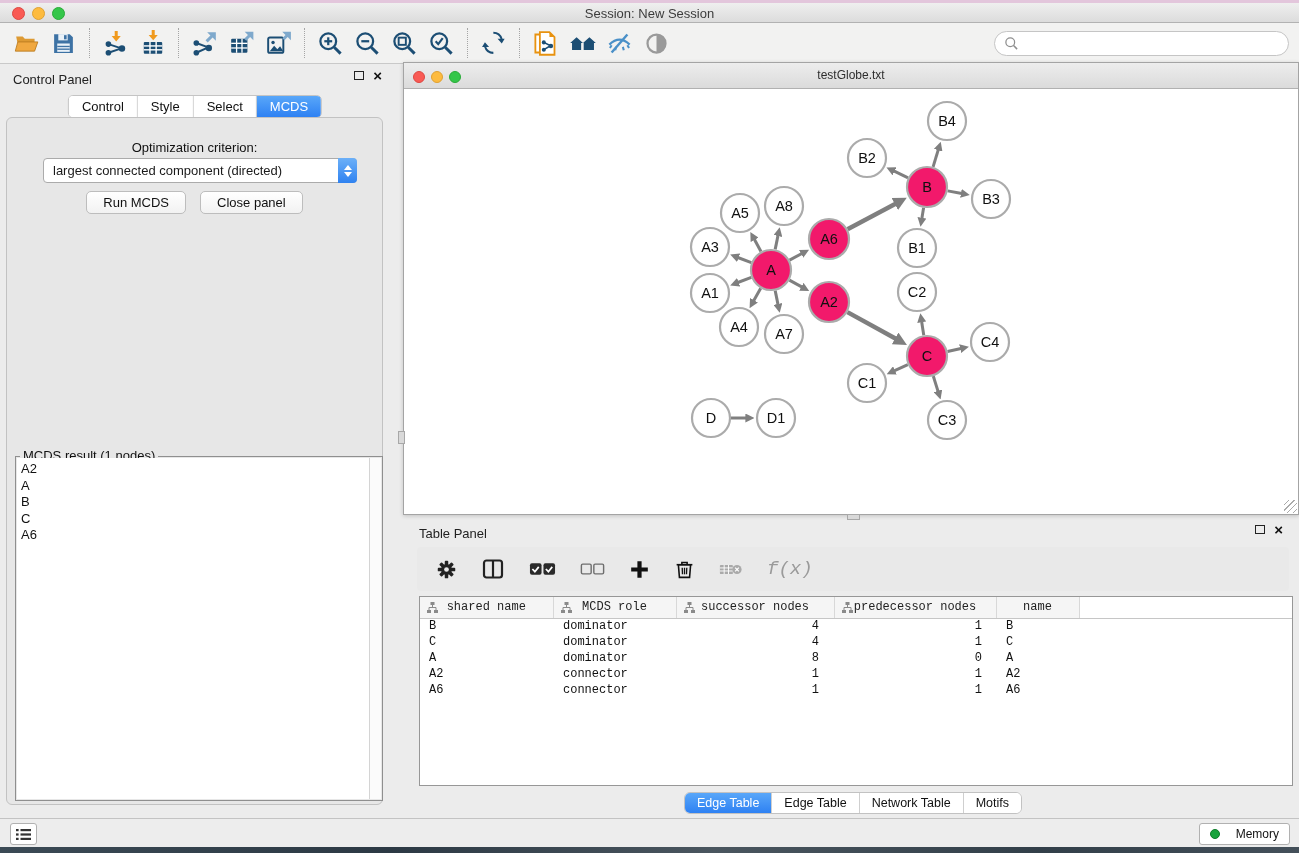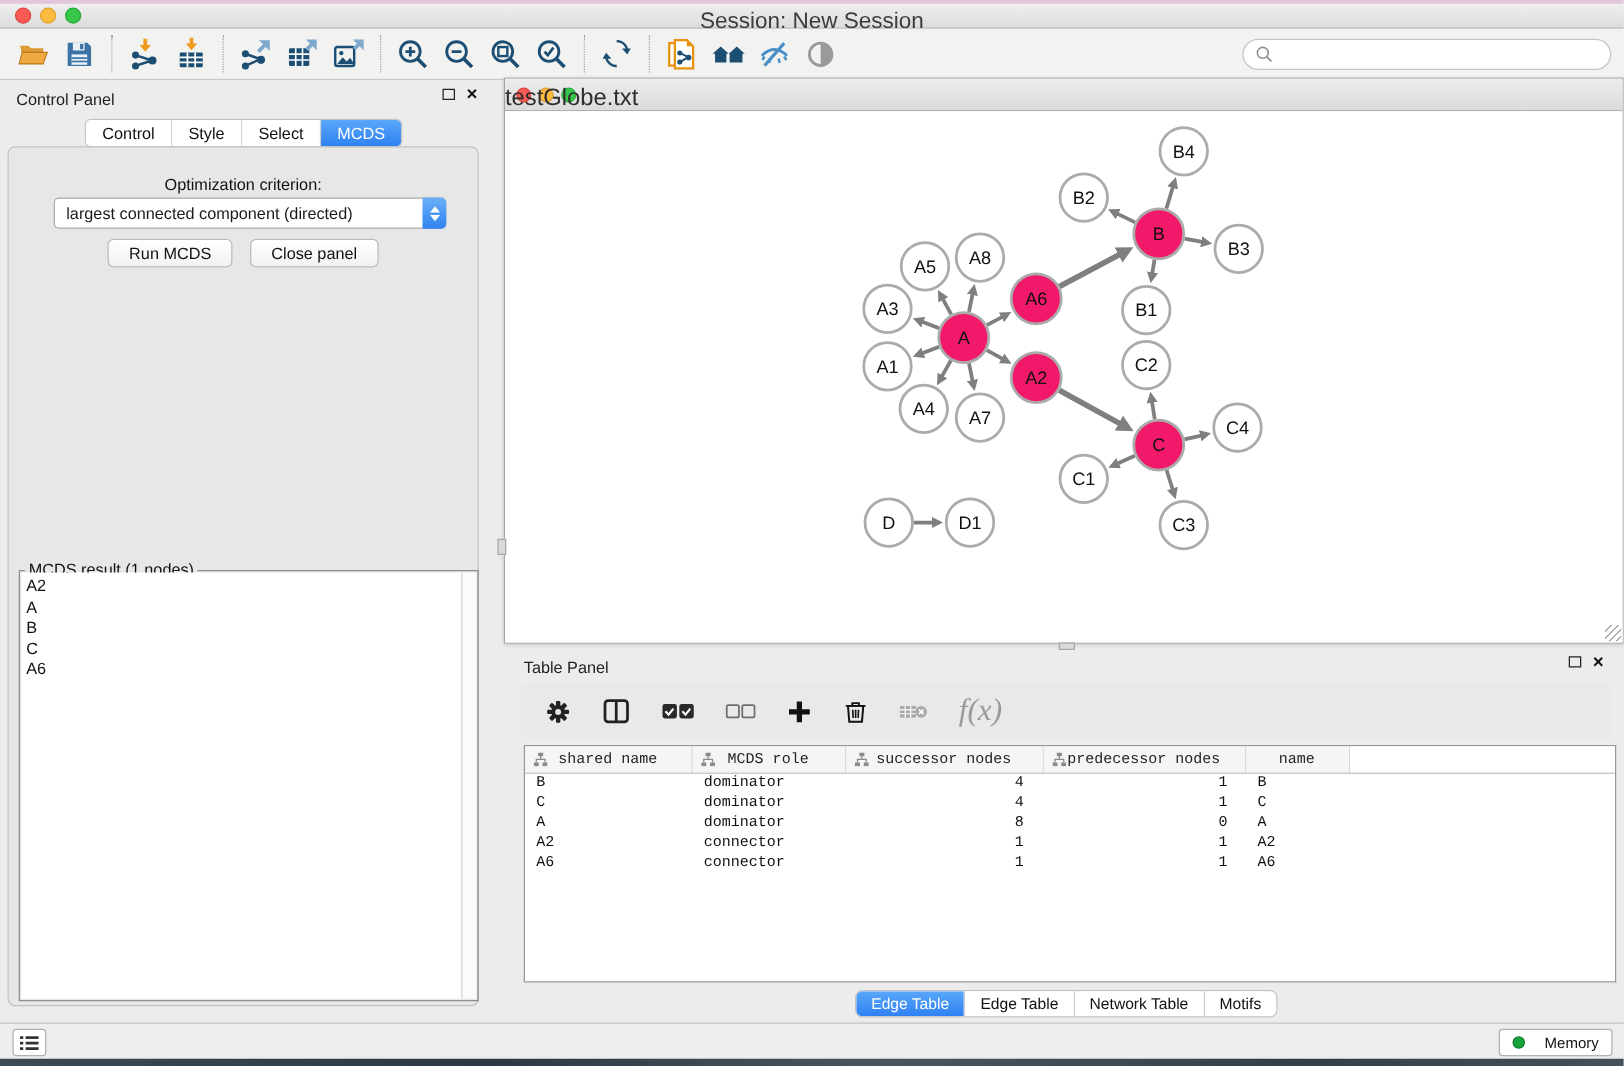--- a/index.html
+++ b/index.html
@@ -9,21 +9,21 @@
 
   
   #titlebar { left:0; top:0; width:1299px; height:23px;
     background:linear-gradient(#efefef,#dcdcdc);
     border-top:3px solid #e3c6dc; border-bottom:1px solid #b2b2b2; }
   .tl { width:13px; height:13px; border-radius:50%; display:inline-block; margin-right:7px; }
   .tl.red { background:#f95a54; border:1px solid #dd4742; }
   .tl.yellow { background:#fdbb3f; border:1px solid #dfa133; }
   .tl.green { background:#35c64a; border:1px solid #2aab38; }
   #titlebar .lights { position:absolute; left:12px; top:3px; }
-  #titlebar .title { position:absolute; left:0; right:0; top:3px; text-align:center; font-size:18px; color:#3c3c3c; }
+  #titlebar .title { position:absolute; left:0; right:0; top:3px; text-align:center; font-size:13px; color:#3c3c3c; }
 
   
   #toolbar { left:0; top:23px; width:1299px; height:41px; background:#f2f2f1;
     border-bottom:1px solid #c9c9c9; display:flex; align-items:center; padding-left:8px; }
   .tbtn { width:37px; height:34px; display:flex; align-items:center; justify-content:center; flex:0 0 auto; }
   .tsep { width:1px; height:30px; border-left:1px dotted #a5a5a5; margin:0 7px; flex:0 0 auto; }
   #searchbox { position:absolute; right:10px; top:31px; width:295px; height:25px; background:#fff;
     border:1px solid #c5c5c5; border-radius:13px; display:flex; align-items:center; padding-left:9px; }
   #searchbox input { border:none; outline:none; font-size:13px; width:250px; background:transparent; margin-left:6px; }
 
@@ -57,35 +57,35 @@
   #mcds-scroll { position:absolute; top:1px; right:1px; bottom:1px; width:12px; background:#fbfbfb; border-left:1px solid #d4d4d4; }
   .mcds-item { font-size:13px; line-height:16.5px; color:#111; }
 
   
   #network-window { left:403px; top:62px; width:896px; height:453px; background:#fff;
     border:1px solid #a4a4a4; box-shadow:0 1px 4px rgba(0,0,0,.18); }
   #nw-titlebar { position:absolute; left:0; top:0; right:0; height:26px;
     background:linear-gradient(#ededed,#dbdbdb); border-bottom:1px solid #b1b1b1; }
   #nw-titlebar .lights { position:absolute; left:9px; top:6px; }
   #nw-titlebar .lights .tl { width:12px; height:12px; margin-right:6px; }
-  #nw-titlebar .title { position:absolute; left:0; right:0; top:5px; font-size:19px; color:#2e2e2e; }
+  #nw-titlebar .title { position:absolute; left:0; right:0; top:5px; text-align:center; font-size:12px; color:#2e2e2e; }
   #graph-canvas { position:absolute; left:0; top:26px; right:0; bottom:0; background:#fff; }
   #nw-grip { position:absolute; right:1px; bottom:1px; width:13px; height:13px;
     background:repeating-linear-gradient(135deg, transparent 0 3px, #aaa 3px 4px); }
   .nub { background:#d9d9d9; border:1px solid #a8a8a8; }
   #nub-left { position:absolute; left:-6px; top:368px; width:7px; height:13px; }
   #nub-bottom { position:absolute; left:443px; bottom:-6px; width:13px; height:6px; }
 
   
   #table-panel { left:405px; top:518px; width:896px; height:300px; }
   #tp-title { position:absolute; left:14px; top:8px; font-size:13px; color:#222; }
   #tp-toolbar { position:absolute; left:12px; right:12px; top:29px; height:44px; background:#e9e9e9;
     border-radius:4px; display:flex; align-items:center; gap:24px; padding-left:19px; }
   .tp-icon { display:flex; align-items:center; justify-content:center; }
-  .fx { font-family:Liberation Serif, serif; font-style:italic; font-size:25px; color:#9a9a9a; }
+  .fx { font-family:Liberation Mono, monospace; font-style:italic; font-size:19px; color:#9a9a9a; }
   #node-table { position:absolute; left:14px; top:78px; width:874px; height:190px; background:#fff;
     border:1px solid #979797; overflow:hidden; }
   #node-table table { border-collapse:collapse; width:100%; table-layout:fixed;font-family:Liberation Mono, monospace; }
   #node-table th { height:21px; background:#f5f5f5; border-bottom:1px solid #c6c6c6; border-right:1px solid #d8d8d8;
     font-size:12px; font-weight:400; color:#222; text-align:center; position:relative; }
   #node-table th:last-child { border-right:none; background:#fff; }
   #node-table th .hicon { position:absolute; left:7px; top:5px; }
   #node-table td { height:16px; font-size:12px; color:#111; white-space:nowrap; overflow:hidden; }
   td.c0 { padding-left:9px; } td.c1 { padding-left:10px; }
   td.c2 { text-align:right; padding-right:15px; } td.c3 { text-align:right; padding-right:14px; }

